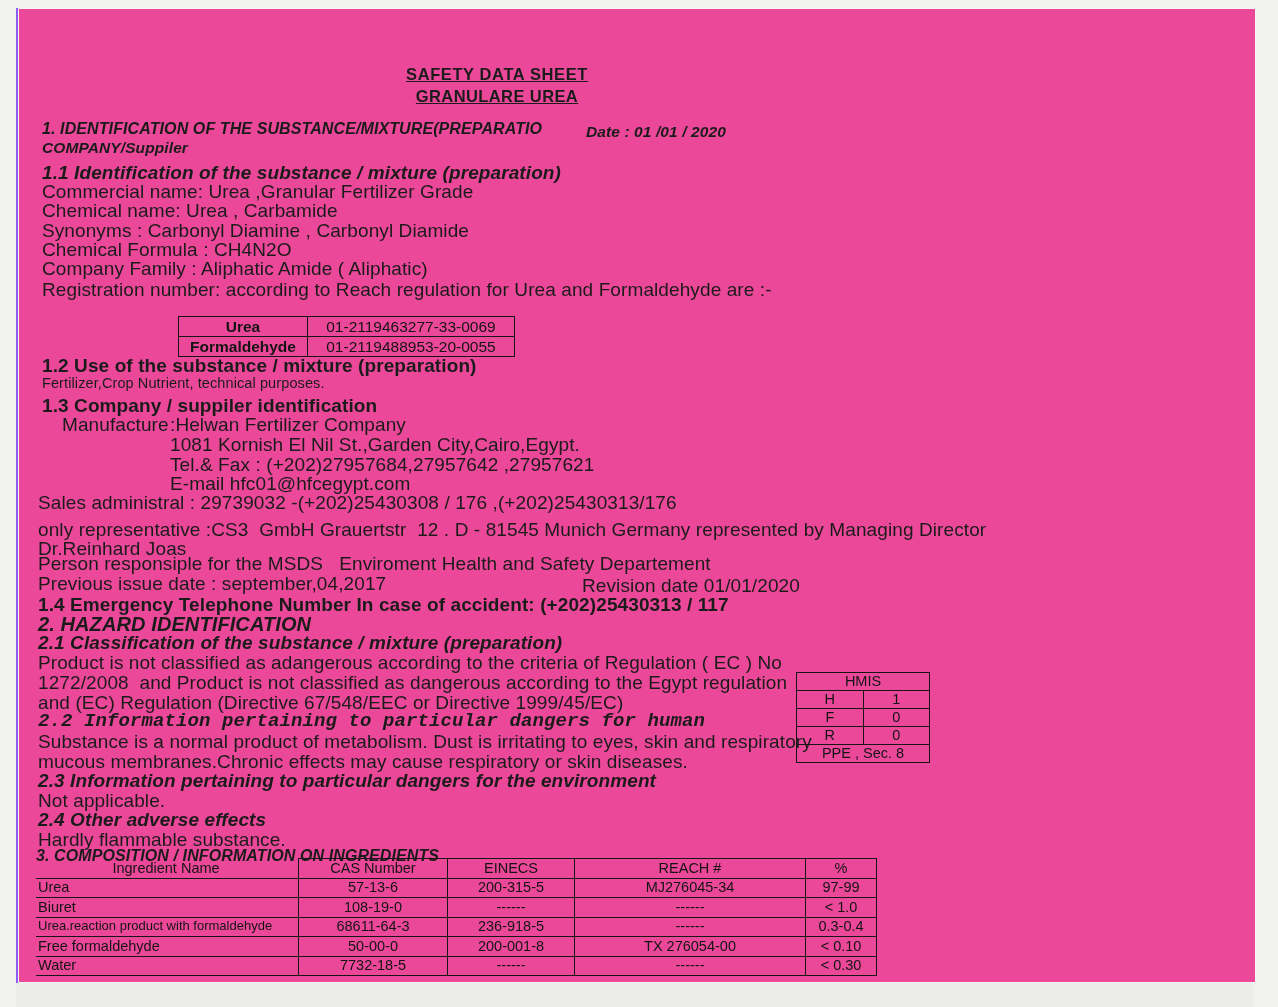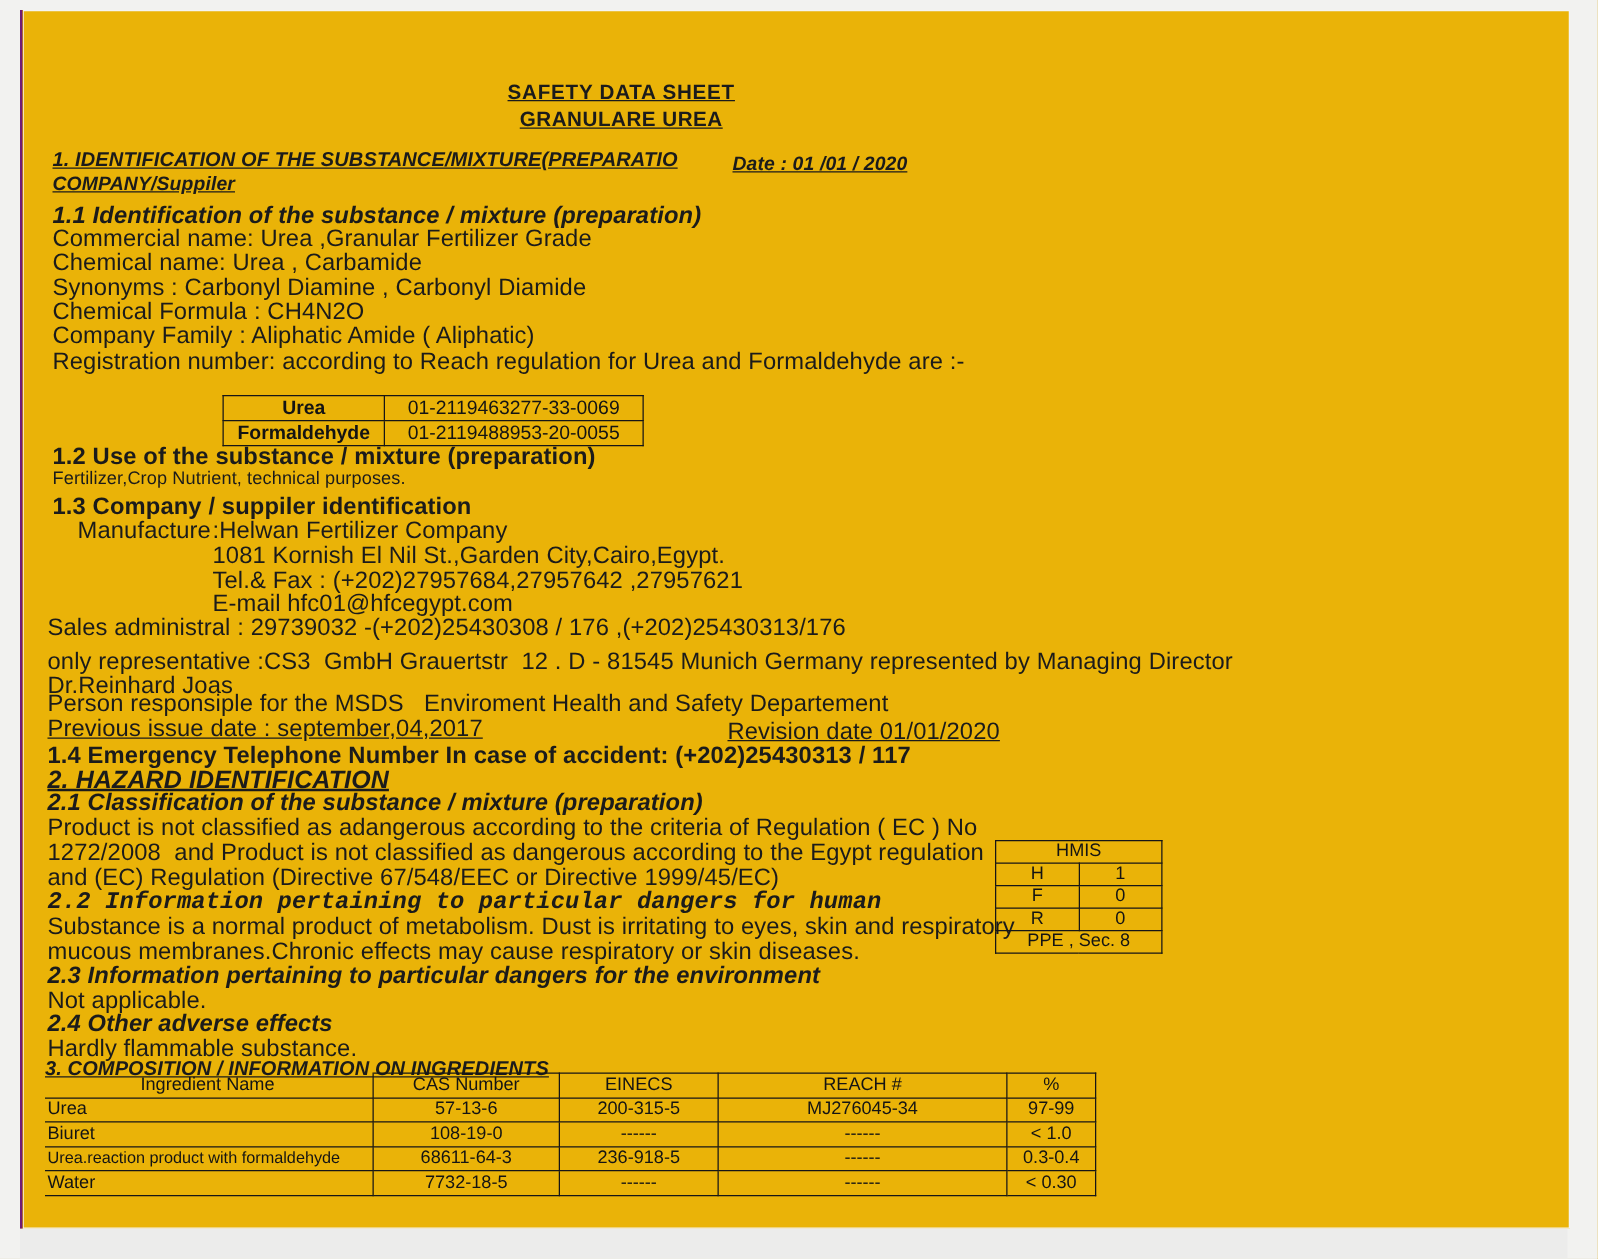--- a/index.html
+++ b/index.html
@@ -18,22 +18,22 @@
     height: 1007px;
     background: #f2f2f0;
     overflow: hidden;
   }
   .sheet {
     position: absolute;
     left: 16px;
     top: 8px;
     width: 1238px;
     height: 975px;
-    background: #eab308;
-    border-left: 2px solid #701a75;
+    background: #ec4899;
+    border-left: 2px solid #8b5cf6;
     box-shadow: inset 0 0 0 1px #f4f4f2;
   }
   .bottom-strip {
     position: absolute;
     left: 16px;
     top: 983px;
     width: 1238px;
     height: 24px;
     background: #ececeb;
   }
@@ -41,21 +41,21 @@
   .t {
     position: absolute;
     color: #1b1b1b;
     white-space: pre;
     font-size: 19px;
     line-height: 1.05;
     letter-spacing: 0.1px;
   }
   .b { font-weight: bold; }
   .i { font-style: italic; }
-  .u { text-decoration: underline; }
+  .u { }
 
   
   .title1 {
     left: 0; top: 58px; width: 958px;
     text-align: center;
     font-weight: bold;
     font-size: 16.5px;
     text-decoration: underline;
     letter-spacing: 0.6px;
   }
@@ -227,20 +227,27 @@
         <td class="c4">&lt; 1.0</td>
       </tr>
       <tr>
         <td class="c0 no-left" style="overflow:hidden; max-width:256px; font-size:13px;margin-top:16px;">Urea.reaction product with formaldehyde</td>
         <td class="c1">68611-64-3</td>
         <td class="c2">236-918-5</td>
         <td class="c3">------</td>
         <td class="c4">0.3-0.4</td>
       </tr>
       <tr>
+        <td class="c0 no-left">Free formaldehyde</td>
+        <td class="c1">50-00-0</td>
+        <td class="c2">200-001-8</td>
+        <td class="c3">TX 276054-00</td>
+        <td class="c4">&lt; 0.10</td>
+      </tr>
+      <tr>
         <td class="c0 no-left">Water</td>
         <td class="c1">7732-18-5</td>
         <td class="c2">------</td>
         <td class="c3">------</td>
         <td class="c4">&lt; 0.30</td>
       </tr>
     </tbody>
       </table>
 
   </div>

